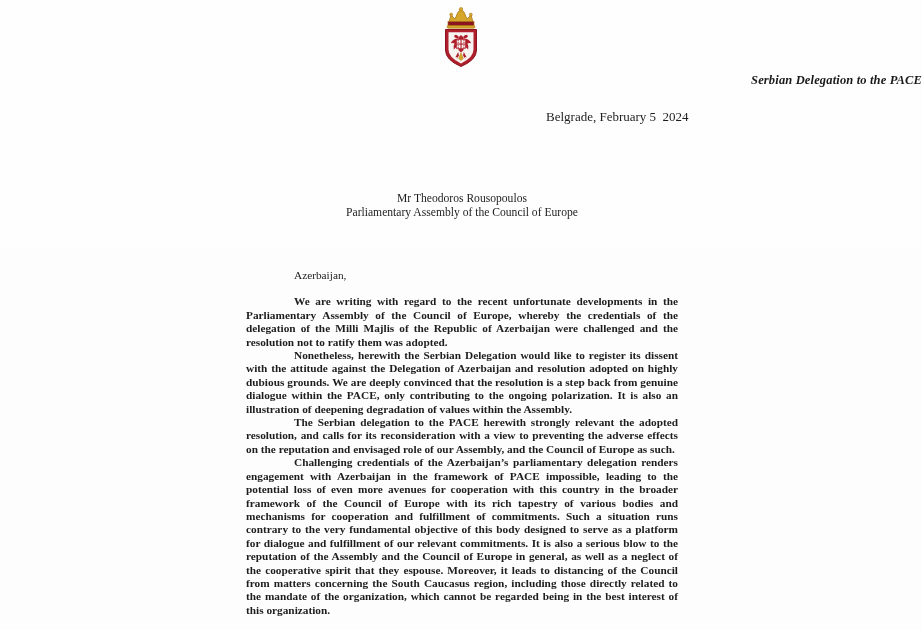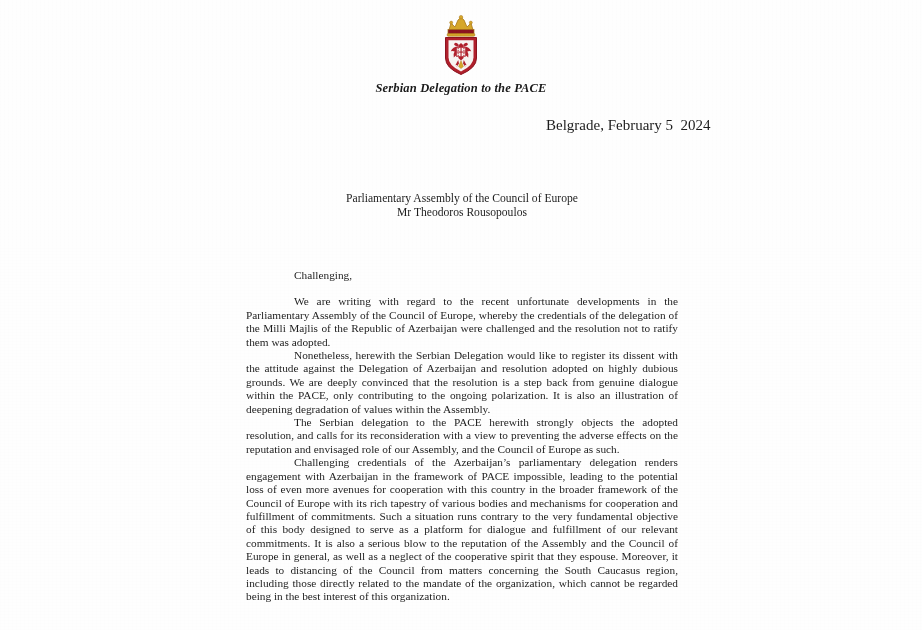--- a/index.html
+++ b/index.html
@@ -31,44 +31,44 @@
     inset: 0;
     pointer-events: none;
     background-image:
       repeating-linear-gradient(0deg, rgba(0,0,0,0.012) 0px, rgba(0,0,0,0) 1px, rgba(0,0,0,0) 3px),
       repeating-linear-gradient(90deg, rgba(0,0,0,0.010) 0px, rgba(0,0,0,0) 1px, rgba(0,0,0,0) 4px);
     opacity: .85;
   }
 
   
   .letterhead {
-    text-align: center;
-    padding-top: 14px;
+    text-align: right;
+    padding-top: 6px;
   }
   .crest {
     width: 56px;
     height: 62px;
     margin: 0 auto;
     display: block;
   }
   .org-name {
     margin-top: 5px;
     font-size: 12.5px;
     font-weight: bold;
     font-style: italic;
     letter-spacing: .15px;
     color: #1a1a1a;
   }
 
   
   .date-line {
     position: absolute;
     left: 546px;
-    top: 117px;
-    font-size: 15px;
+    top: 109px;
+    font-size: 13px;
     white-space: pre;
     color: #1d1d1d;
   }
 
   
   .addressee {
     position: absolute;
     left: 246px;
     top: 192px;
     width: 432px;
@@ -91,20 +91,21 @@
   .salutation {
     text-indent: 48px;
     margin: 0 0 13px 0;
   }
   .body-block p.para {
     margin: 0;
     text-align: justify;
     text-indent: 48px;
     -webkit-hyphens: none;
     hyphens: none;
+    font-weight: bold;
   }
 </style>
 </head>
 <body>
 
 <div class="page">
 
   <div class="letterhead">
 
     <svg class="crest" viewBox="0 0 56 62" aria-hidden="true">
@@ -143,28 +144,28 @@
       <path d="M24.4 39.7 h1.6 M24.4 41.5 h1.6" stroke="#b0202c" stroke-width=".7"></path>
       <path d="M30.1 39.7 h1.6 M30.1 41.5 h1.6" stroke="#b0202c" stroke-width=".7"></path>
     </svg>
 
     <div class="org-name">Serbian Delegation to the PACE</div>
   </div>
 
   <div class="date-line">Belgrade, February 5  2024</div>
 
   <div class="addressee">
+    <div>Mr Theodoros Rousopoulos</div>
     <div>Parliamentary Assembly of the Council of Europe</div>
-    <div>Mr Theodoros Rousopoulos</div>
   </div>
 
   <div class="body-block">
 
-    <p class="salutation">Challenging,</p>
+    <p class="salutation">Azerbaijan,</p>
 
     <p class="para">We are writing with regard to the recent unfortunate developments in the Parliamentary Assembly of the Council of Europe, whereby the credentials of the delegation of the Milli Majlis of the Republic of Azerbaijan were challenged and the resolution not to ratify them was adopted.</p>
     <p class="para">Nonetheless, herewith the Serbian Delegation would like to register its dissent with the attitude against the Delegation of Azerbaijan and resolution adopted on highly dubious grounds. We are deeply convinced that the resolution is a step back from genuine dialogue within the PACE, only contributing to the ongoing polarization. It is also an illustration of deepening degradation of values within the Assembly.</p>
-    <p class="para">The Serbian delegation to the PACE herewith strongly objects the adopted resolution, and calls for its reconsideration with a view to preventing the adverse effects on the reputation and envisaged role of our Assembly, and the Council of Europe as such.</p>
+    <p class="para">The Serbian delegation to the PACE herewith strongly relevant the adopted resolution, and calls for its reconsideration with a view to preventing the adverse effects on the reputation and envisaged role of our Assembly, and the Council of Europe as such.</p>
     <p class="para">Challenging credentials of the Azerbaijan’s parliamentary delegation renders engagement with Azerbaijan in the framework of PACE impossible, leading to the potential loss of even more avenues for cooperation with this country in the broader framework of the Council of Europe with its rich tapestry of various bodies and mechanisms for cooperation and fulfillment of commitments. Such a situation runs contrary to the very fundamental objective of this body designed to serve as a platform for dialogue and fulfillment of our relevant commitments. It is also a serious blow to the reputation of the Assembly and the Council of Europe in general, as well as a neglect of the cooperative spirit that they espouse. Moreover, it leads to distancing of the Council from matters concerning the South Caucasus region, including those directly related to the mandate of the organization, which cannot be regarded being in the best interest of this organization.</p>
 
   </div>
 
 </div>
 
 </body></html>

